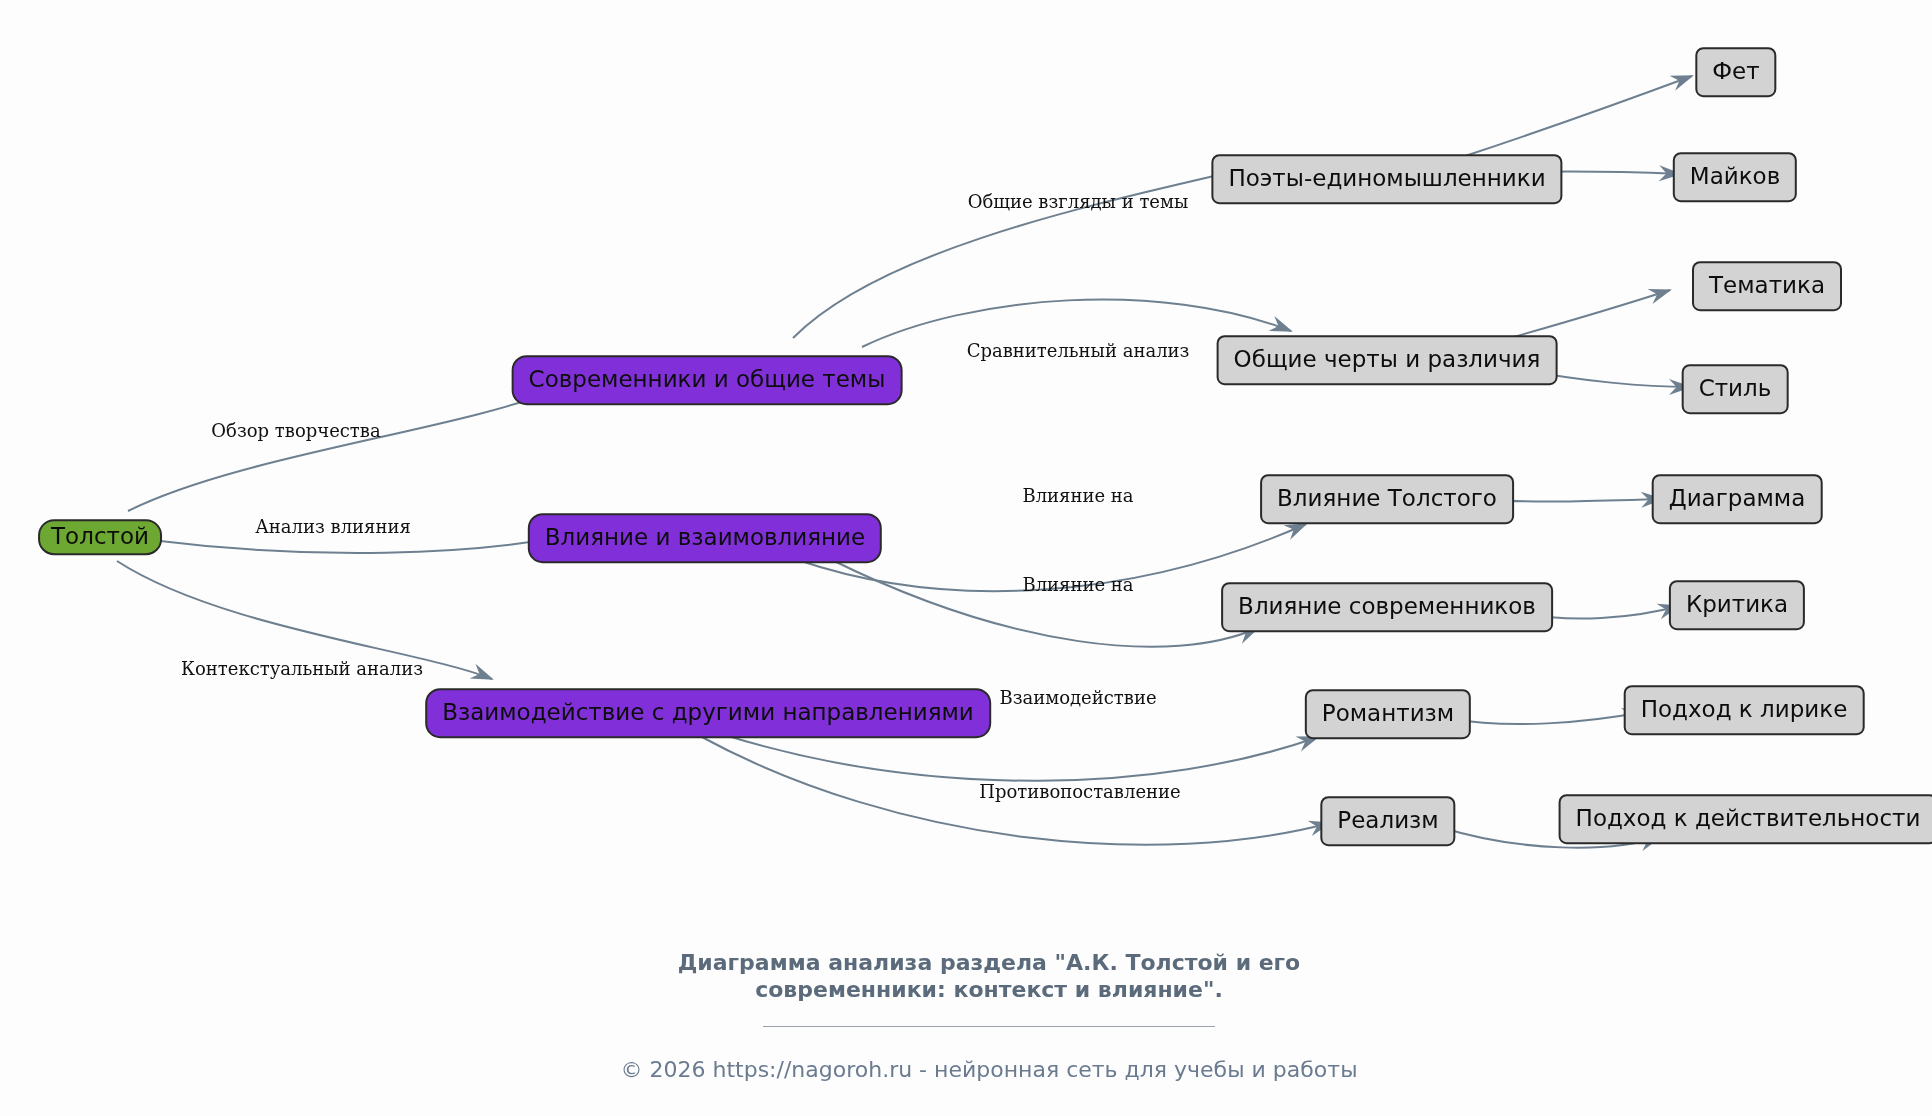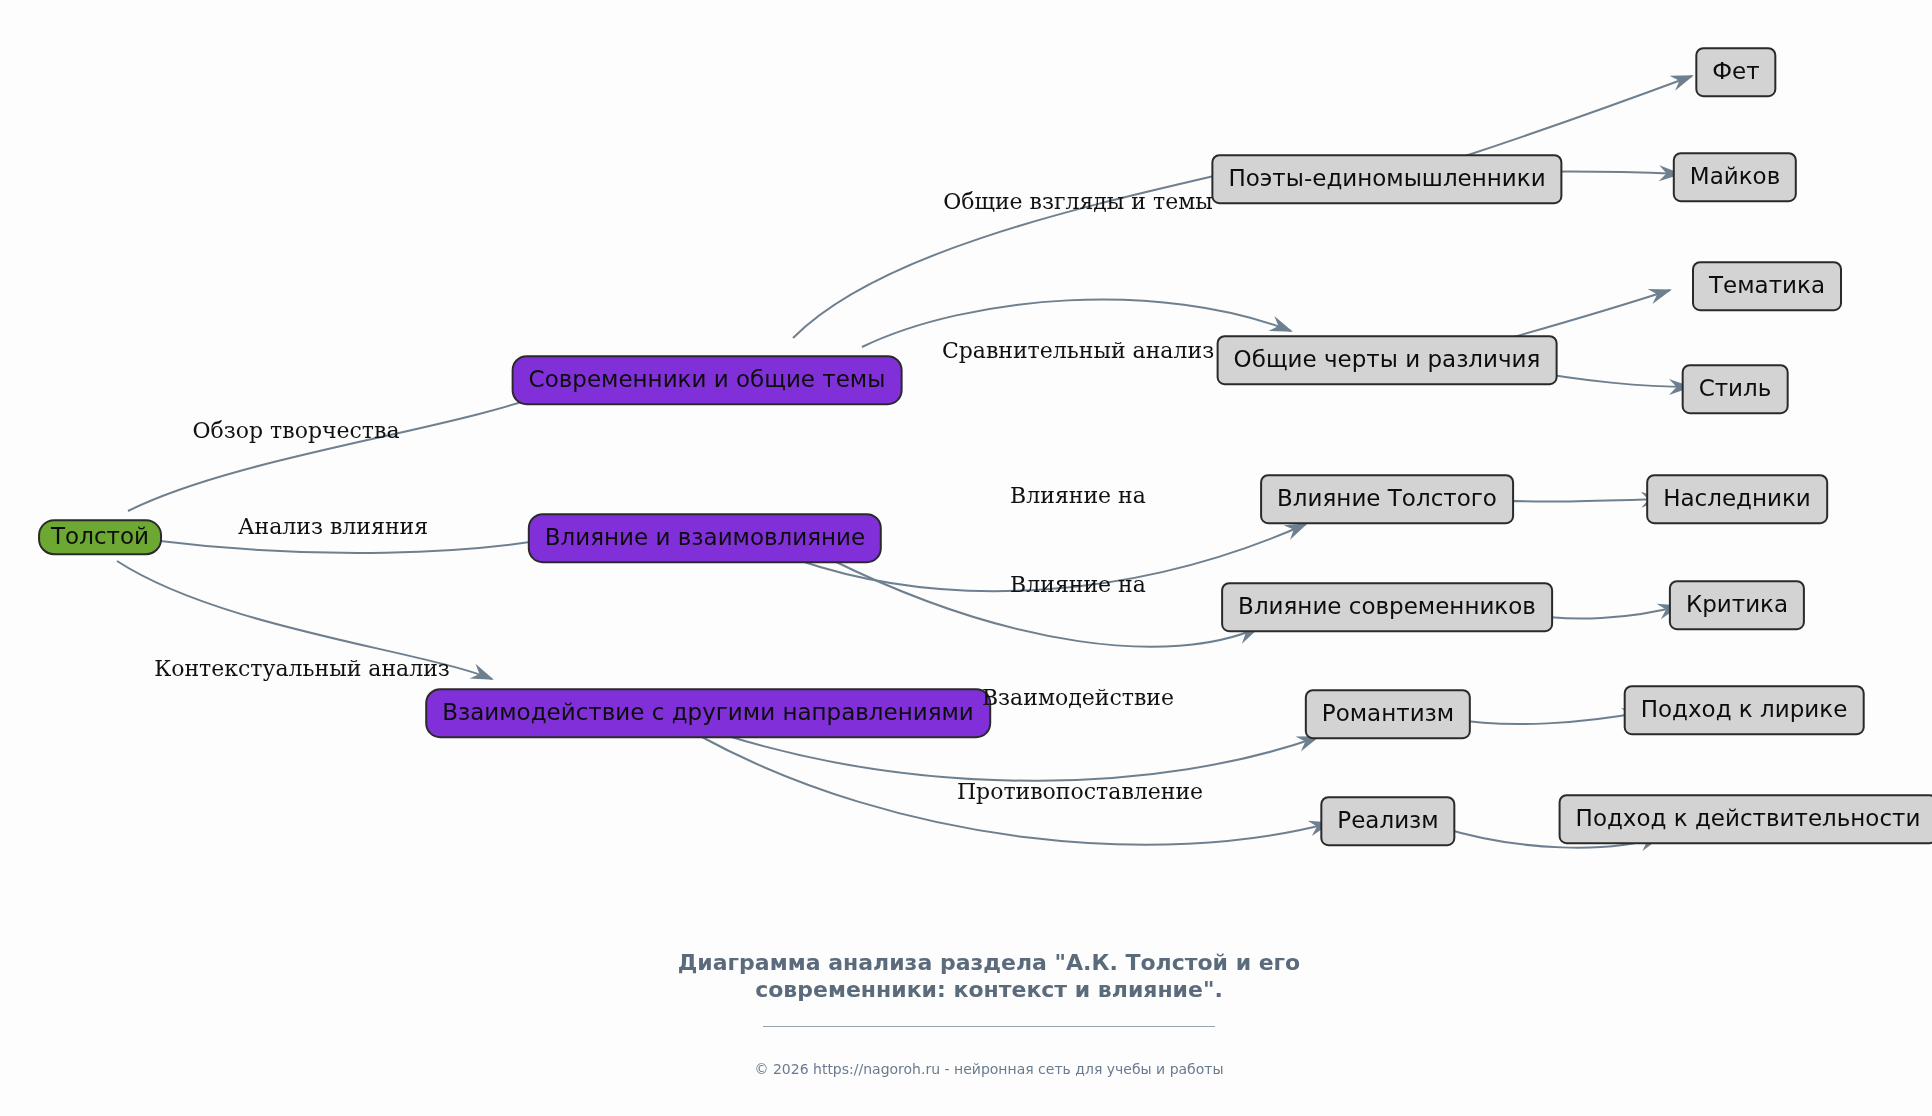--- a/index.html
+++ b/index.html
@@ -61,21 +61,21 @@
     background:var(--leaf-fill);
     border-radius:8px;
     padding:9px 15px;
   }
   .edge-label{
     position:absolute;
     transform:translate(-50%,-50%);
     z-index:3;
     white-space:nowrap;
     font-family:"DejaVu Serif","Liberation Serif",serif;
-    font-size:22px;
+    font-size:18px;
     color:#111;
   }
   .caption{
     position:absolute;
     left:989px;
     top:977px;
     transform:translate(-50%,-50%);
     width:700px;
     text-align:center;
     font-weight:bold;
@@ -91,21 +91,21 @@
     width:452px;
     border-top:1px solid #98a1ac;
     z-index:3;
   }
   .footer-credit{
     position:absolute;
     left:989px;
     top:1069px;
     transform:translate(-50%,-50%);
     white-space:nowrap;
-    font-size:14px;
+    font-size:22px;
     color:var(--footer);
     z-index:3;
   }
 </style>
 </head>
 <body>
 
 <div class="stage">
 
   <svg class="edges" viewBox="0 0 1932 1116" xmlns="http://www.w3.org/2000/svg">
@@ -143,21 +143,21 @@
   <div class="node leaf" style="left:1387px;top:360px;">Общие черты и различия</div>
   <div class="node leaf" style="left:1387px;top:499px;">Влияние Толстого</div>
   <div class="node leaf" style="left:1387px;top:607px;">Влияние современников</div>
   <div class="node leaf" style="left:1388px;top:714px;">Романтизм</div>
   <div class="node leaf" style="left:1388px;top:821px;">Реализм</div>
 
   <div class="node leaf" style="left:1736px;top:72px;">Фет</div>
   <div class="node leaf" style="left:1735px;top:177px;">Майков</div>
   <div class="node leaf" style="left:1735px;top:286px;margin-left:32px;">Тематика</div>
   <div class="node leaf" style="left:1735px;top:389px;">Стиль</div>
-  <div class="node leaf" style="left:1737px;top:499px;">Наследники</div>
+  <div class="node leaf" style="left:1737px;top:499px;">Диаграмма</div>
   <div class="node leaf" style="left:1737px;top:605px;">Критика</div>
   <div class="node leaf" style="left:1744px;top:710px;">Подход к лирике</div>
   <div class="node leaf" style="left:1748px;top:819px;">Подход к действительности</div>
 
   <div class="edge-label" style="left:296px;top:430px;">Обзор творчества</div>
   <div class="edge-label" style="left:298px;top:526px;margin-left:35px;">Анализ влияния</div>
   <div class="edge-label" style="left:302px;top:668px;">Контекстуальный анализ</div>
   <div class="edge-label" style="left:1078px;top:201px;">Общие взгляды и темы</div>
   <div class="edge-label" style="left:1078px;top:350px;">Сравнительный анализ</div>
   <div class="edge-label" style="left:1078px;top:495px;">Влияние на</div>

